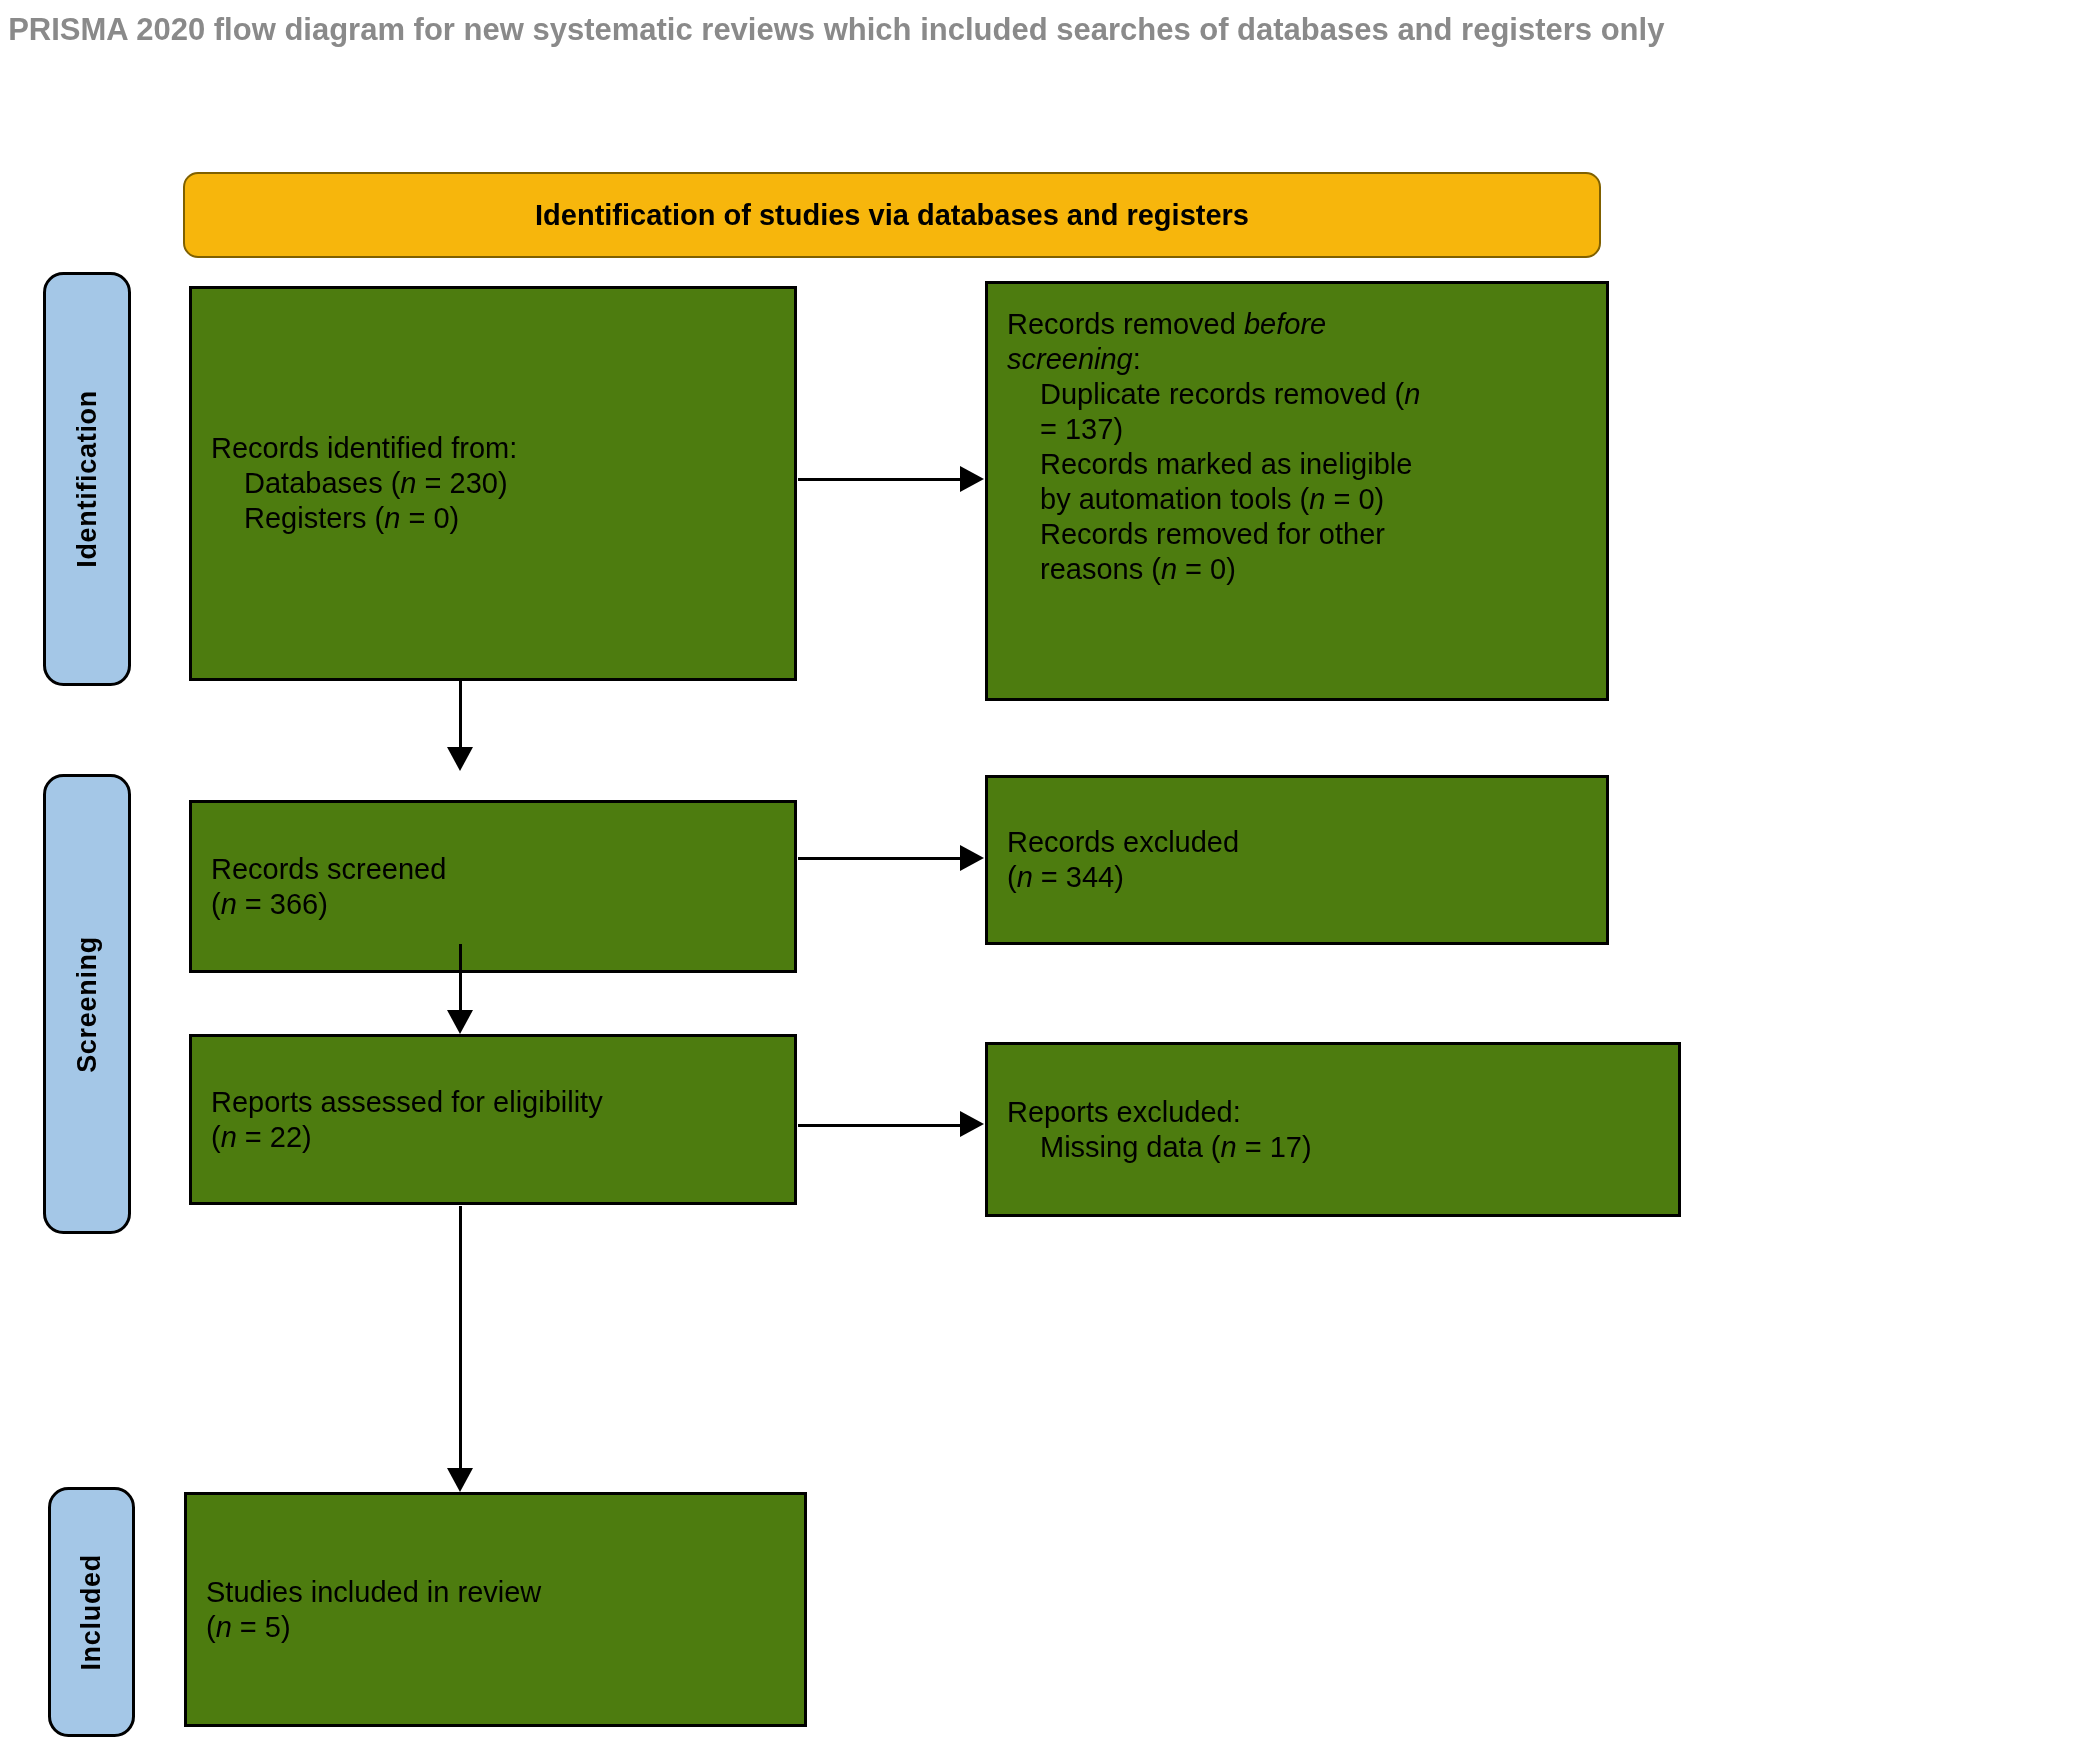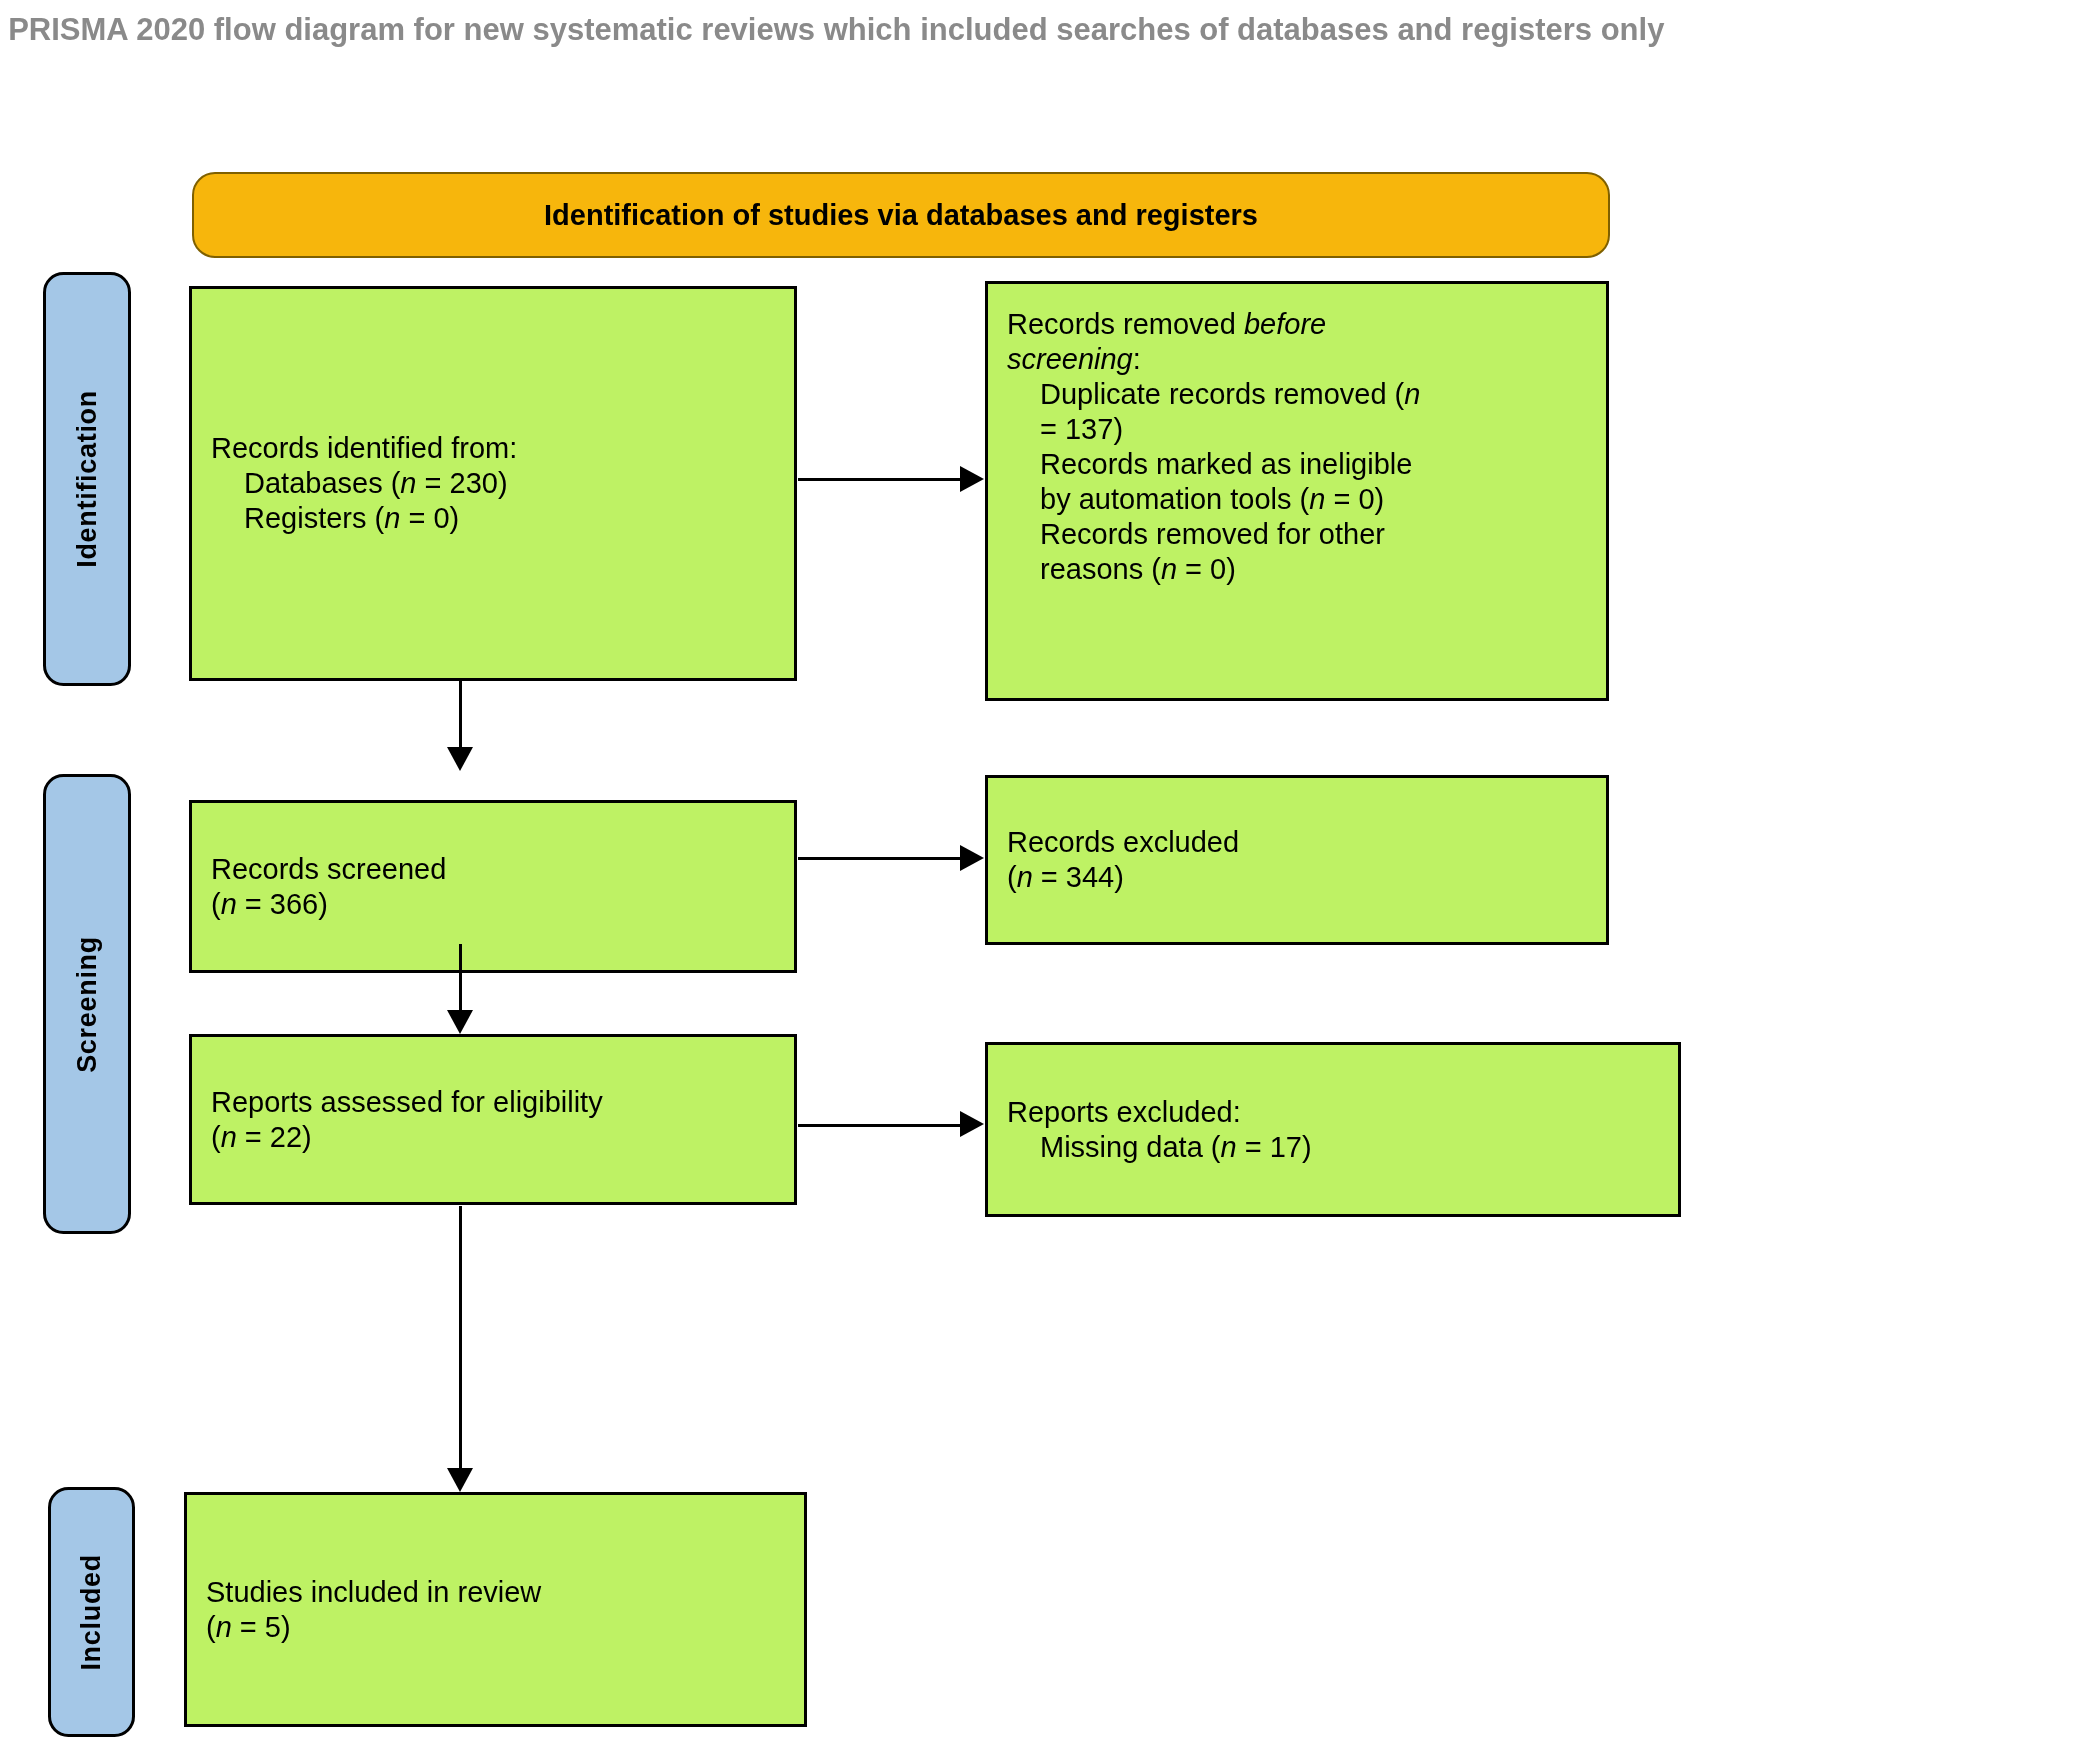--- a/index.html
+++ b/index.html
@@ -20,28 +20,28 @@
     font-size: 31px;
     font-weight: bold;
     color: #8A8A8A;
     white-space: nowrap;
     letter-spacing: 0px;
     text-align: center;
   }
 
   .banner {
     position: absolute;
-    left: 192px;
+    left: 183px;
     top: 172px;
     width: 1418px;
     height: 86px;
     box-sizing: border-box;
     background: #F7B60C;
     border: 2.7px solid #7F6000;
-    border-radius: 23px;
+    border-radius: 15px;
     display: flex;
     align-items: center;
     justify-content: center;
   }
   .banner-label {
     font-size: 29px;
     font-weight: bold;
     color: #000;
   }
 
@@ -64,21 +64,21 @@
     color: #000;
     white-space: nowrap;
   }
   #stage-identification { left: 43px;  top: 272px;  width: 88px; height: 414px; }
   #stage-screening      { left: 43px;  top: 774px; width: 88px; height: 460px; }
   #stage-included       { left: 48px;  top: 1487px; width: 87px; height: 250px; }
 
   .flow-box {
     position: absolute;
     box-sizing: border-box;
-    background: #bef264;
+    background: #4d7c0f;
     border: 3.4px solid #000;
     display: flex;
     flex-direction: column;
     justify-content: center;
     padding-left: 19px;
     padding-right: 12.2px;
     font-size: 29px;
     line-height: 35px;
   }
   .flow-box.top-align { justify-content: flex-start; padding-top: 23px; }

